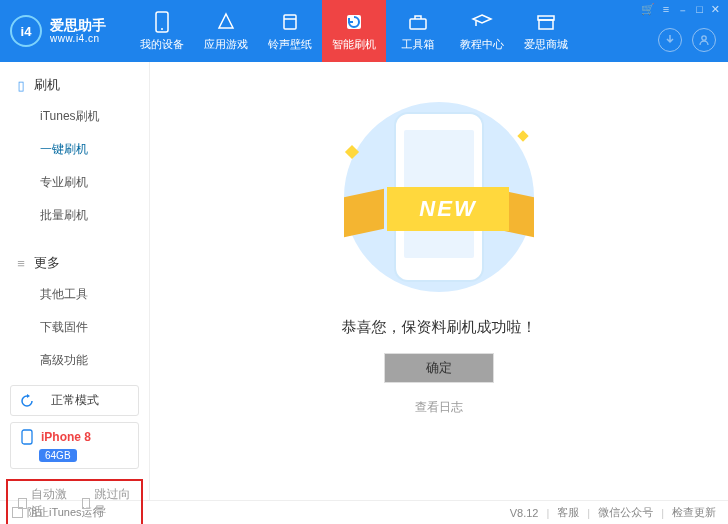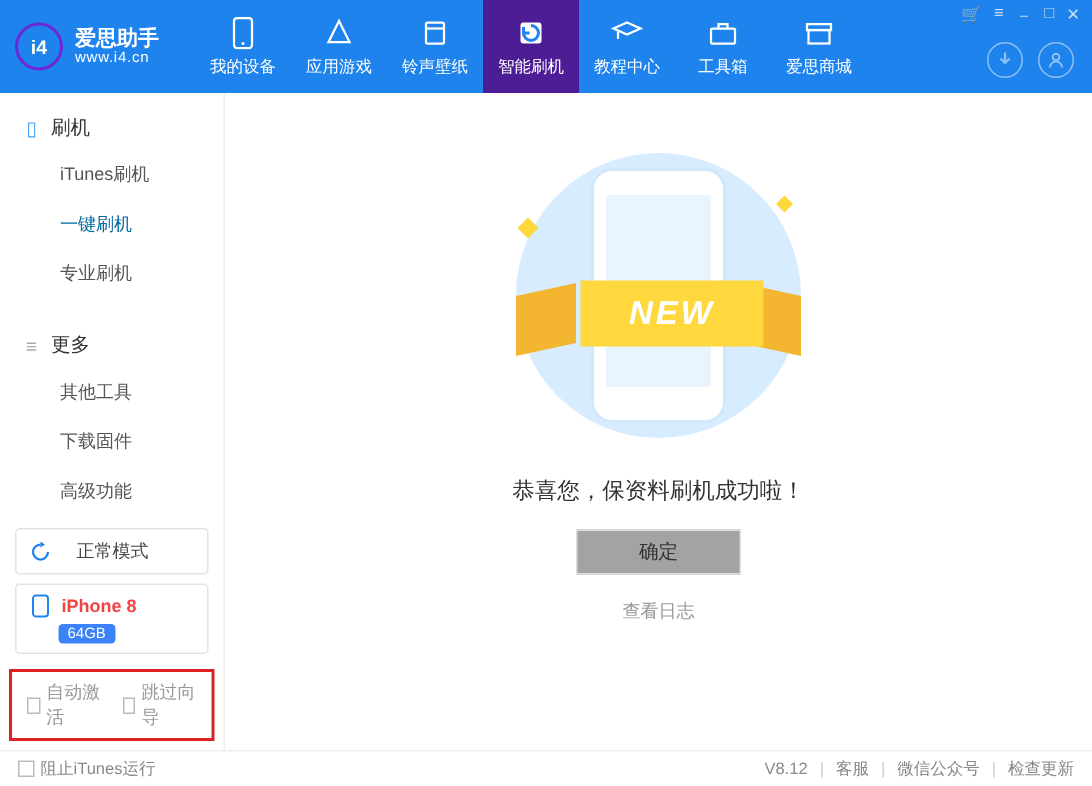--- a/index.html
+++ b/index.html
@@ -1,27 +1,27 @@
 <!DOCTYPE html>
 <html><head>
 <meta charset="utf-8">
 <style>
 * { margin: 0; padding: 0; box-sizing: border-box; }
 body { width: 728px; height: 524px; font-family: "Microsoft YaHei", Arial, sans-serif; font-size: 12px; background: #fff; overflow: hidden; position: relative; }
 
 .header { height: 62px; background: #1e83ec; display: flex; align-items: center; padding: 0 0 0 10px; position: relative; }
 .logo-area { display: flex; align-items: center; gap: 8px; width: 120px; }
-.logo-icon { width: 32px; height: 32px; border: 2px solid #6d28d9; border-radius: 50%; display: flex; align-items: center; justify-content: center; color: #fff; font-weight: bold; font-size: 13px; }
+.logo-icon { width: 32px; height: 32px; border: 2px solid #7dd3fc; border-radius: 50%; display: flex; align-items: center; justify-content: center; color: #fff; font-weight: bold; font-size: 13px; }
 .logo-text { color: #fff; }
 .logo-text .cn { font-size: 14px; font-weight: bold; display: block; line-height: 1.1; }
 .logo-text .url { font-size: 10px; display: block; letter-spacing: 0.5px; line-height: 1.1; }
 
 .nav { display: flex; height: 100%; }
 .nav-item { width: 64px; display: flex; flex-direction: column; align-items: center; justify-content: center; gap: 4px; color: #fff; font-size: 11px; cursor: pointer; }
-.nav-item.active { background: #4c1d95; }
+.nav-item.active { background: #ef4444; }
 .nav-icon { width: 22px; height: 22px; display: flex; align-items: center; justify-content: center; }
 
 .window-controls { position: absolute; right: 8px; top: 3px; display: flex; gap: 8px; color: #c4def8; font-size: 11px; }
 .window-controls span { cursor: pointer; }
 
 .header-circles { position: absolute; right: 12px; top: 28px; display: flex; gap: 10px; }
 .circle-btn { width: 24px; height: 24px; border: 1.5px solid #8fc0f2; border-radius: 50%; display: flex; align-items: center; justify-content: center; color: #8fc0f2; cursor: pointer; }
 
 .body-area { display: flex; height: 438px; }
 .sidebar { width: 150px; border-right: 1px solid #eee; display: flex; flex-direction: column; position: relative; }
@@ -111,35 +111,35 @@
           <svg width="20" height="20" viewBox="0 0 20 20">
             <rect x="3" y="3" width="14" height="14" rx="2" fill="#fff"></rect>
             <path d="M10 5 A5 5 0 1 1 5 10" fill="none" stroke="#1e83ec" stroke-width="2"></path>
             <path d="M5 6 L5 10 L9 10" fill="none" stroke="#1e83ec" stroke-width="2"></path>
           </svg>
         </span>
       <span>智能刷机</span>
     </div>
     <div class="nav-item">
       <span class="nav-icon">
+          <svg width="20" height="18" viewBox="0 0 20 18">
+            <rect x="2" y="6" width="16" height="10" rx="1" fill="none" stroke="#fff" stroke-width="1.5"></rect>
+            <path d="M7 6 V3 H13 V6" fill="none" stroke="#fff" stroke-width="1.5"></path>
+          </svg>
+        </span>
+      <span>工具箱</span>
+    </div>
+    <div class="nav-item">
+      <span class="nav-icon">
           <svg width="22" height="18" viewBox="0 0 22 18">
             <path d="M11 2 L20 6 L11 10 L2 6 Z" fill="none" stroke="#fff" stroke-width="1.5"></path>
             <path d="M5 8 V13" stroke="#fff" stroke-width="1.5"></path>
           </svg>
         </span>
       <span>教程中心</span>
-    </div>
-    <div class="nav-item">
-      <span class="nav-icon">
-          <svg width="20" height="18" viewBox="0 0 20 18">
-            <rect x="2" y="6" width="16" height="10" rx="1" fill="none" stroke="#fff" stroke-width="1.5"></rect>
-            <path d="M7 6 V3 H13 V6" fill="none" stroke="#fff" stroke-width="1.5"></path>
-          </svg>
-        </span>
-      <span>工具箱</span>
     </div>
     <div class="nav-item">
       <span class="nav-icon">
           <svg width="20" height="18" viewBox="0 0 20 18">
             <rect x="3" y="7" width="14" height="9" fill="none" stroke="#fff" stroke-width="1.5"></rect>
             <path d="M2 3 H18 V7 H2 Z" fill="none" stroke="#fff" stroke-width="1.5"></path>
           </svg>
         </span>
       <span>爱思商城</span>
     </div>
@@ -169,20 +169,21 @@
 <div class="body-area">
   <div class="sidebar">
     <div class="sb-section">
       <div class="sb-head">
         <span class="sym">▯</span>
         <span>刷机</span>
       </div>
       <div class="sb-item">iTunes刷机</div>
       <div class="sb-item active">一键刷机</div>
       <div class="sb-item">专业刷机</div>
+      <div class="sb-item">批量刷机</div>
     </div>
     <div class="sb-section">
       <div class="sb-head">
         <span class="sym" style="color:#aaa">≡</span>
         <span>更多</span>
       </div>
       <div class="sb-item">其他工具</div>
       <div class="sb-item">下载固件</div>
       <div class="sb-item">高级功能</div>
     </div>

